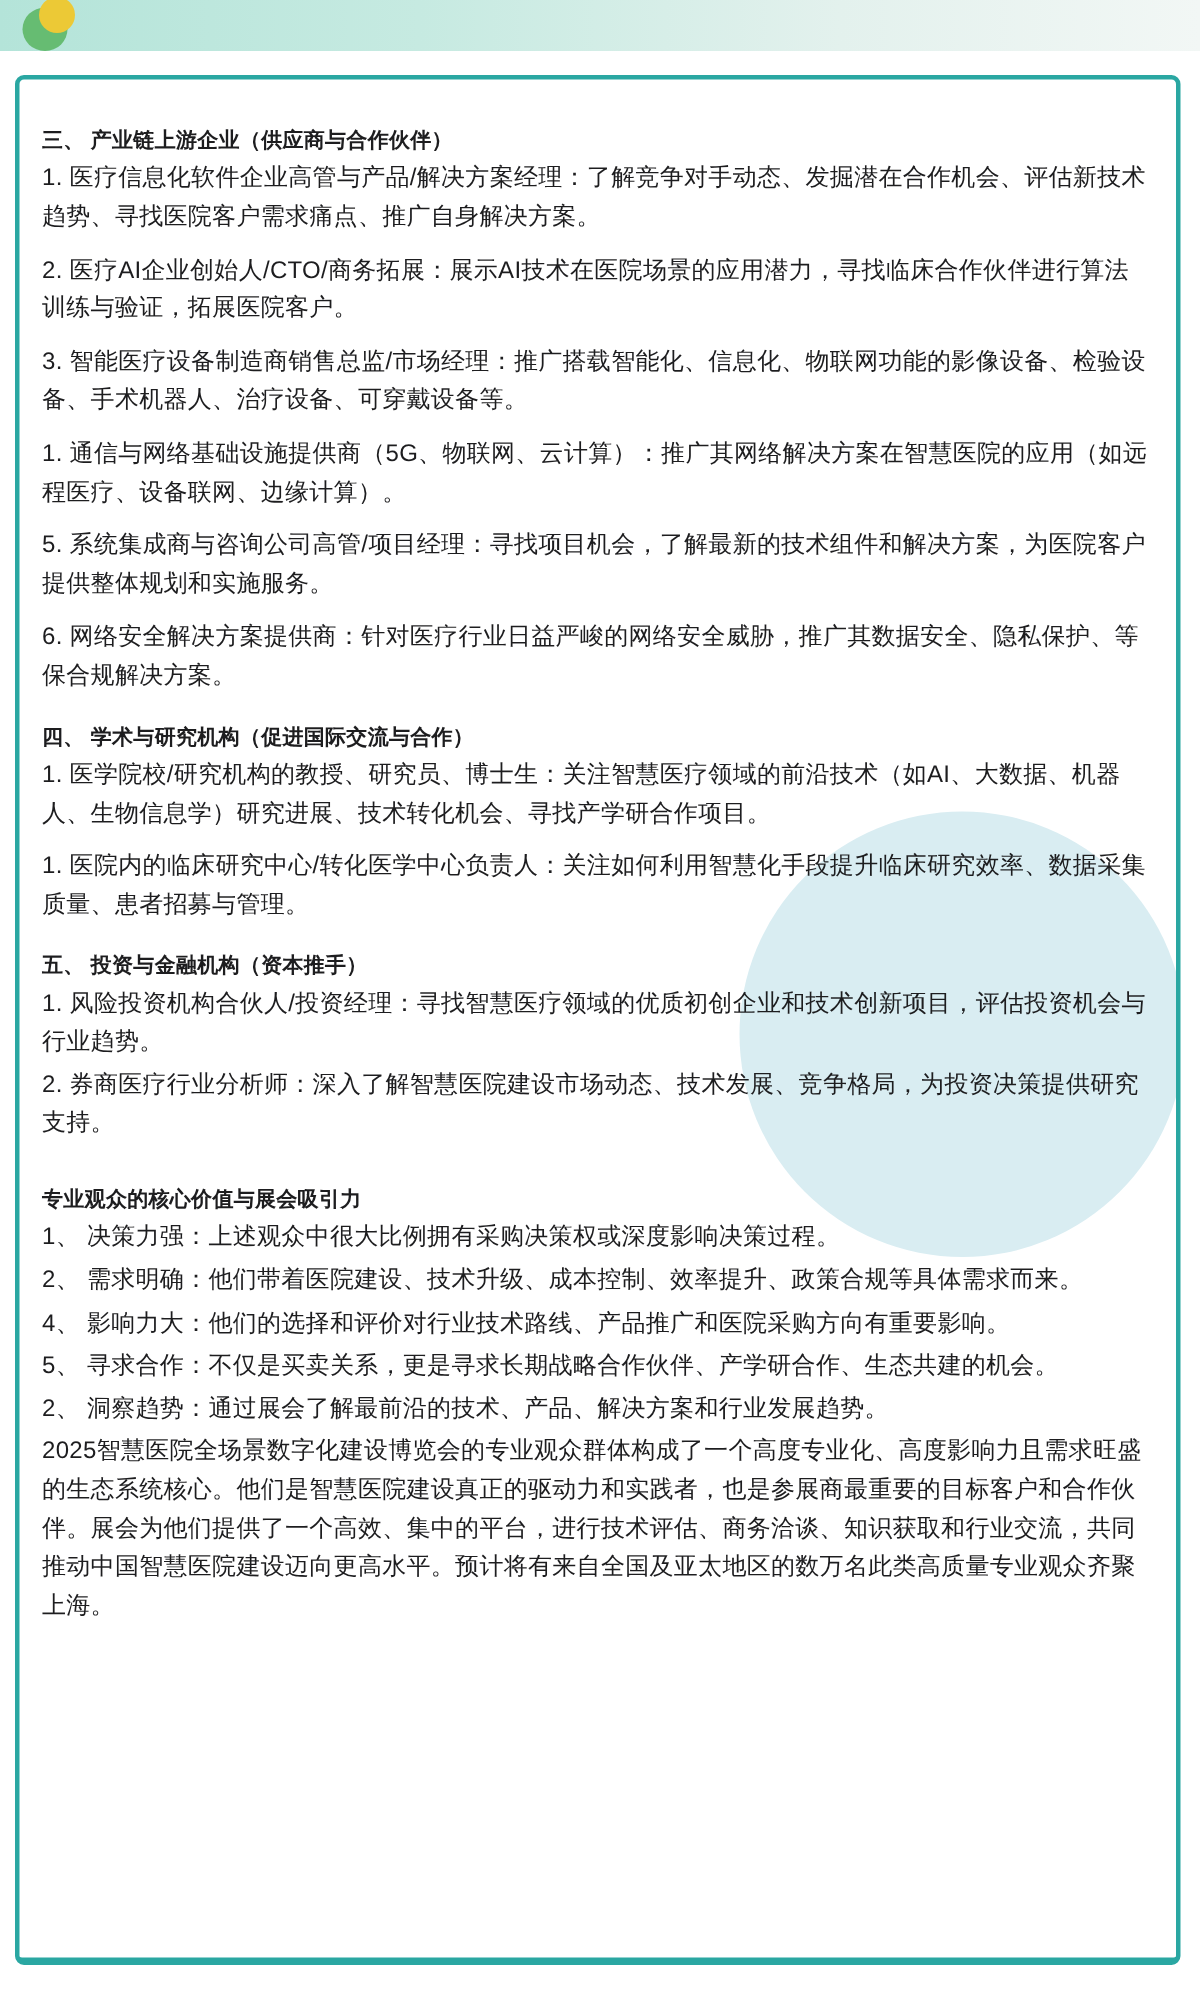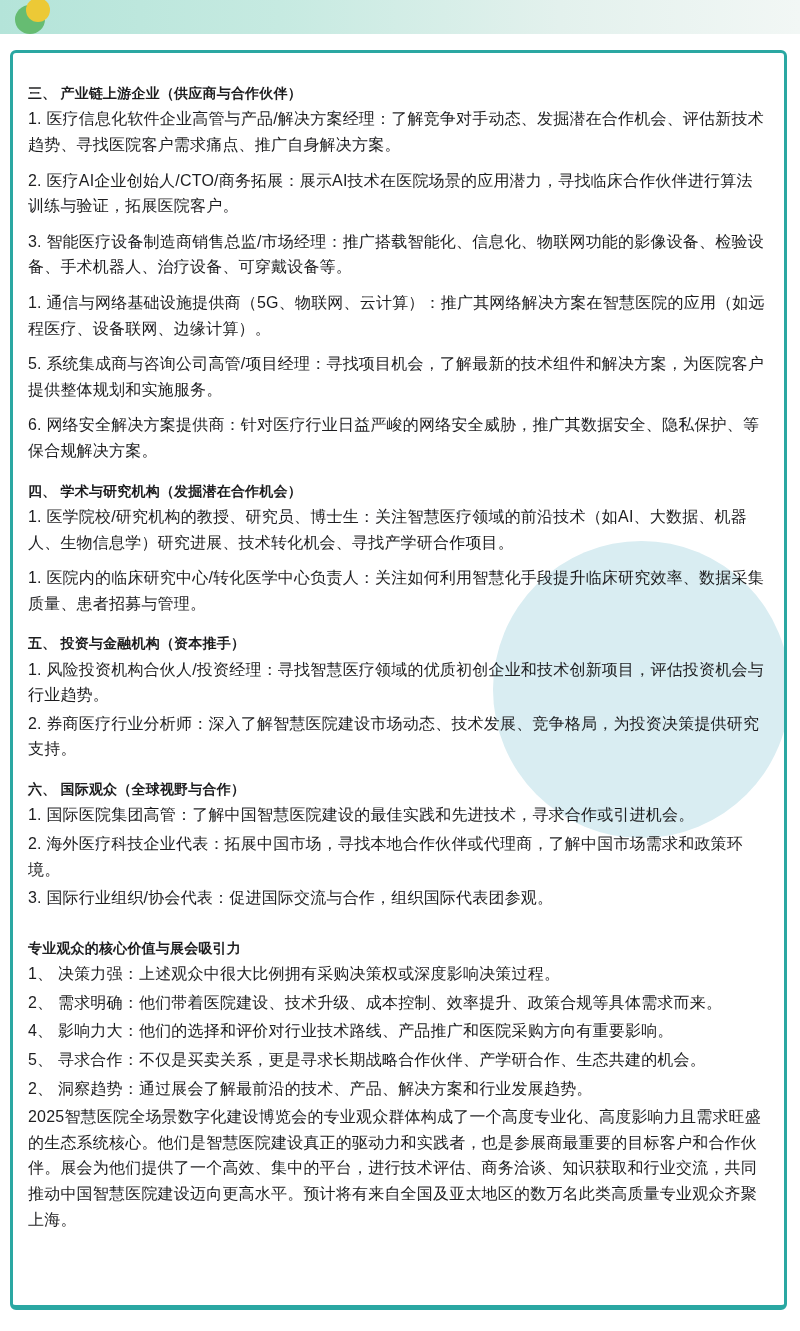--- a/index.html
+++ b/index.html
@@ -72,37 +72,31 @@
       <h3>三、 产业链上游企业（供应商与合作伙伴）</h3>
       <p>1. 医疗信息化软件企业高管与产品/解决方案经理：了解竞争对手动态、发掘潜在合作机会、评估新技术趋势、寻找医院客户需求痛点、推广自身解决方案。</p>
       <p>2. 医疗AI企业创始人/CTO/商务拓展：展示AI技术在医院场景的应用潜力，寻找临床合作伙伴进行算法训练与验证，拓展医院客户。</p>
       <p>3. 智能医疗设备制造商销售总监/市场经理：推广搭载智能化、信息化、物联网功能的影像设备、检验设备、手术机器人、治疗设备、可穿戴设备等。</p>
       <p>1. 通信与网络基础设施提供商（5G、物联网、云计算）：推广其网络解决方案在智慧医院的应用（如远程医疗、设备联网、边缘计算）。</p>
       <p>5. 系统集成商与咨询公司高管/项目经理：寻找项目机会，了解最新的技术组件和解决方案，为医院客户提供整体规划和实施服务。</p>
       <p>6. 网络安全解决方案提供商：针对医疗行业日益严峻的网络安全威胁，推广其数据安全、隐私保护、等保合规解决方案。</p>
     </div>
 
     <div class="sec spaced">
-      <h3>四、 学术与研究机构（发掘潜在合作机会）</h3>
+      <h3>四、 学术与研究机构（促进国际交流与合作）</h3>
       <p>1. 医学院校/研究机构的教授、研究员、博士生：关注智慧医疗领域的前沿技术（如AI、大数据、机器人、生物信息学）研究进展、技术转化机会、寻找产学研合作项目。</p>
       <p>1. 医院内的临床研究中心/转化医学中心负责人：关注如何利用智慧化手段提升临床研究效率、数据采集质量、患者招募与管理。</p>
     </div>
 
     <div class="sec tight">
       <h3>五、 投资与金融机构（资本推手）</h3>
       <p>1. 风险投资机构合伙人/投资经理：寻找智慧医疗领域的优质初创企业和技术创新项目，评估投资机会与行业趋势。</p>
       <p>2. 券商医疗行业分析师：深入了解智慧医院建设市场动态、技术发展、竞争格局，为投资决策提供研究支持。</p>
     </div>
 
-    <div class="sec tight">
-      <h3>六、 国际观众（全球视野与合作）</h3>
-      <p>1. 国际医院集团高管：了解中国智慧医院建设的最佳实践和先进技术，寻求合作或引进机会。</p>
-      <p>2. 海外医疗科技企业代表：拓展中国市场，寻找本地合作伙伴或代理商，了解中国市场需求和政策环境。</p>
-      <p>3. 国际行业组织/协会代表：促进国际交流与合作，组织国际代表团参观。</p>
-    </div>
 
     <div class="sec tight values">
       <h3>专业观众的核心价值与展会吸引力</h3>
       <p>1、 决策力强：上述观众中很大比例拥有采购决策权或深度影响决策过程。</p>
       <p>2、 需求明确：他们带着医院建设、技术升级、成本控制、效率提升、政策合规等具体需求而来。</p>
       <p>4、 影响力大：他们的选择和评价对行业技术路线、产品推广和医院采购方向有重要影响。</p>
       <p>5、 寻求合作：不仅是买卖关系，更是寻求长期战略合作伙伴、产学研合作、生态共建的机会。</p>
       <p>2、 洞察趋势：通过展会了解最前沿的技术、产品、解决方案和行业发展趋势。</p>
     </div>
 

